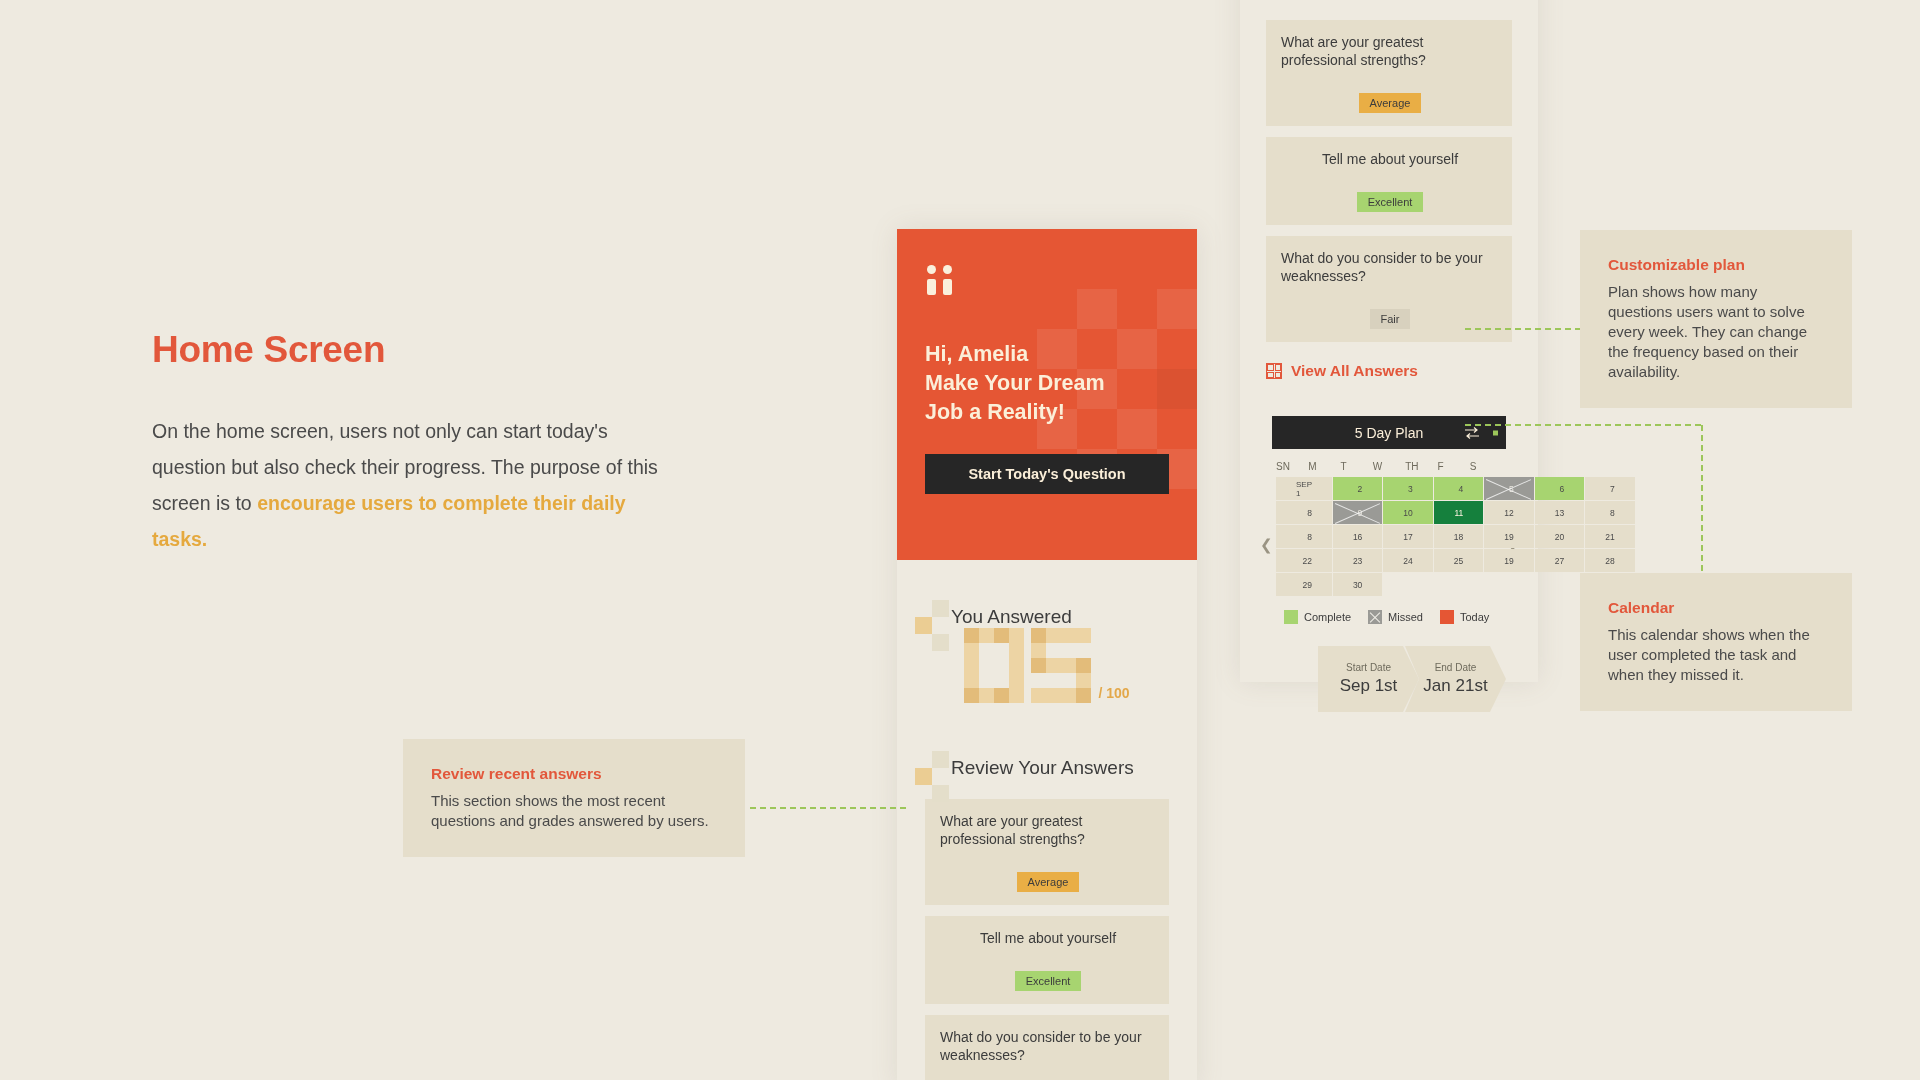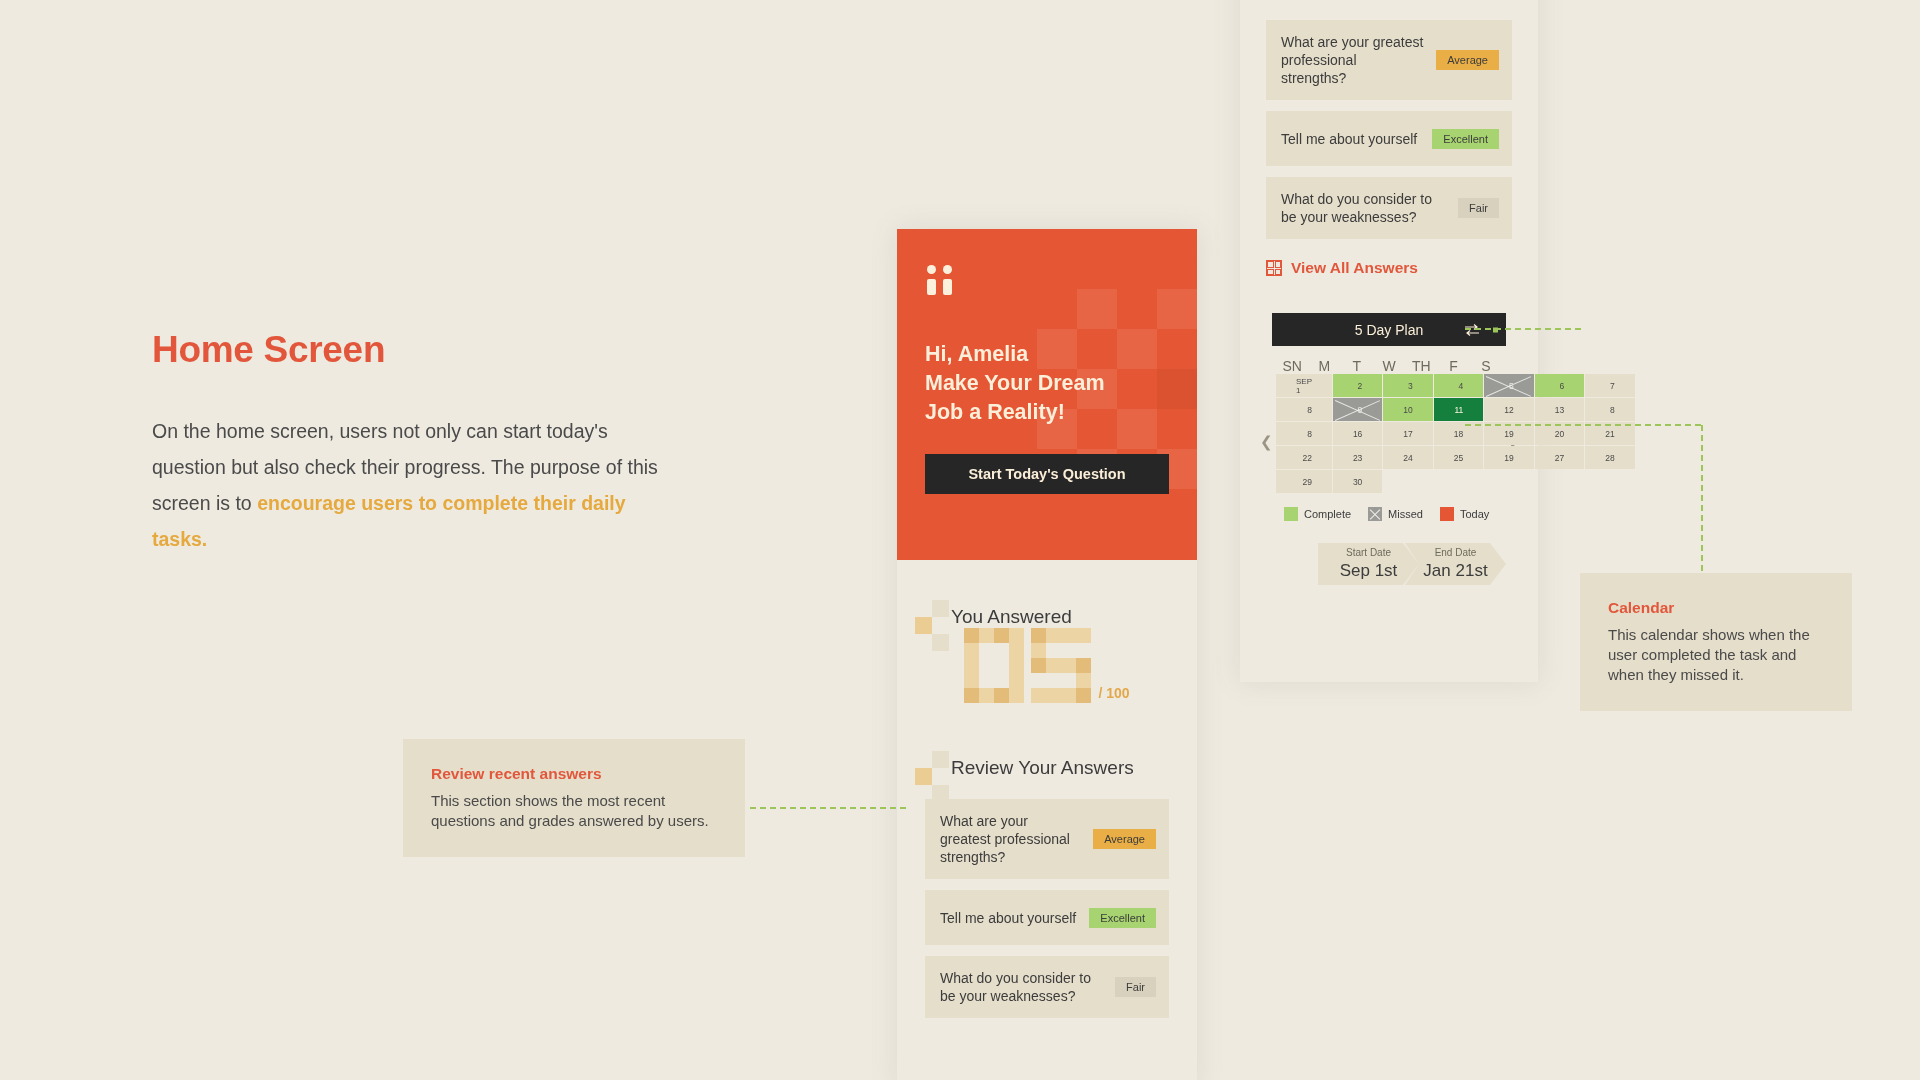--- a/index.html
+++ b/index.html
@@ -75,21 +75,21 @@
   #digits { display: flex; gap: 7px; }
   #score-total { margin-left: 7px; font-size: 14px; color: #E3A84A; font-weight: bold; padding-bottom: 2px; }
 
   #review-block { position: relative; padding: 54px 28px 0 28px; }
   #deco-review { left: 18px; top: 48px; }
   #review-label { margin-left: 26px; font-size: 19px; color: #3C3C3C; }
 
   .answers-list { margin-top: 20px; display: flex; flex-direction: column; gap: 11px; }
   .answer-card {
     background: #E5DECB; padding: 13px 13px 13px 15px; min-height: 55px;
-    display: flex; align-items: center; justify-content: space-between; gap: 12px;
+    display: flex; align-items: center; justify-content: space-between; gap: 24px; flex-direction: column;
   }
   .answer-q { font-size: 14px; line-height: 18px; color: #3C3C3C; }
   .badge { font-size: 11px; padding: 4px 11px; color: #3C3C3C; white-space: nowrap; }
   .badge-average { background: #E9AE45; }
   .badge-excellent { background: #A7D470; }
   .badge-fair { background: #D8D1BE; }
 
   
   #right-panel {
     position: absolute; left: 1240px; top: -48px; width: 298px; height: 730px;
@@ -114,21 +114,21 @@
   #cal-title { color: #FBEFD9; font-size: 14px; }
   #swap-icon { position: absolute; right: 26px; top: 50%; transform: translateY(-50%);
                width: 16px; height: 14px; }
   #cal-dot { position: absolute; right: 8px; top: 50%; transform: translateY(-50%);
              width: 5px; height: 5px; background: #9CC65A; }
   #cal-nav-left, #cal-nav-right { position: absolute; top: 120px; color: #9a9483; font-size: 15px; cursor: pointer; }
   #cal-nav-left { left: -6px; } #cal-nav-right { right: -6px; }
 
   #cal-grid { margin: 12px 10px 0 10px; }
   #cal-dow { display: grid; grid-template-columns: repeat(7, 1fr); }
-  #cal-dow span { text-align: center; font-size: 14px; color: #6E6A5C; }
+  #cal-dow span { text-align: left; font-size: 10px; color: #6E6A5C; padding-bottom: 5px; }
   #cal-days { display: grid; grid-template-columns: repeat(7, 1fr); grid-auto-rows: 23px; gap: 1px; }
   .cday { position: relative; background: #E5DECB; font-size: 8.5px; color: #4A4A4A;
           display: flex; align-items: center; justify-content: flex-end; padding: 0 20px; }
   .cday.blank { background: transparent; }
   .cday.complete { background: #A7D470; }
   .cday.today { background: #15803d; color: #FFF3E2; }
   .cday.missed { background: #9A9A96; color: #E9E6DE; }
   .cday.missed::before, .cday.missed::after {
     content: ""; position: absolute; left: 0; top: 50%; width: 100%; height: 1px;
     background: rgba(255,255,255,0.75);
@@ -142,21 +142,21 @@
   .lg-sw { width: 14px; height: 14px; position: relative; }
   .sw-complete { background: #A7D470; }
   .sw-today { background: #E55634; }
   .sw-missed { background: #9A9A96; }
   .sw-missed::before, .sw-missed::after {
     content: ""; position: absolute; left: 0; top: 50%; width: 100%; height: 1px; background: #EFEDE6;
   }
   .sw-missed::before { transform: rotate(45deg); }
   .sw-missed::after { transform: rotate(-45deg); }
 
-  #date-range { margin: 22px 6px 0 6px; display: flex; height: 42px; position: relative; padding-left: 46px; }
+  #date-range { margin: 22px 6px 0 6px; display: flex; height: 66px; position: relative; padding-left: 46px; }
   .dr-cell { flex: 1; background: #E5DECB; display: flex; flex-direction: column;
              align-items: center; justify-content: center; position: relative; }
   .dr-label { font-size: 10px; color: #6E6A5C; }
   .dr-value { font-size: 17px; color: #3C3C3C; margin-top: 3px; }
   #dr-left { clip-path: polygon(0 0, calc(100% - 16px) 0, 100% 50%, calc(100% - 16px) 100%, 0 100%); }
   #dr-right { margin-left: -14px; clip-path: polygon(0 0, calc(100% - 16px) 0, 100% 50%, calc(100% - 16px) 100%, 0 100%, 14px 50%); }
 
   
   .note { position: absolute; background: #E5DECB; padding: 26px 28px; }
   .note-title { color: #E2573B; font-size: 15.5px; font-weight: bold; }
@@ -441,18 +441,22 @@
 
   <div class="dots h" id="dots-review"></div>
   <div class="dots h" id="dots-plan"></div>
   <div class="dots h" id="dots-cal-h1"></div>
   <div class="dots v" id="dots-cal-v"></div>
 
   <div class="note" id="note-review">
     <div class="note-title">Review recent answers</div>
     <div class="note-body">This section shows the most recent questions and grades answered by users.</div>
   </div>
+  <div class="note" id="note-plan">
+    <div class="note-title">Customizable plan</div>
+    <div class="note-body">Plan shows how many questions users want to solve every week. They can change the frequency based on their availability.</div>
+  </div>
   <div class="note" id="note-calendar">
     <div class="note-title">Calendar</div>
     <div class="note-body">This calendar shows when the user completed the task and when they missed it.</div>
   </div>
 
 </div>
 
 </body></html>

